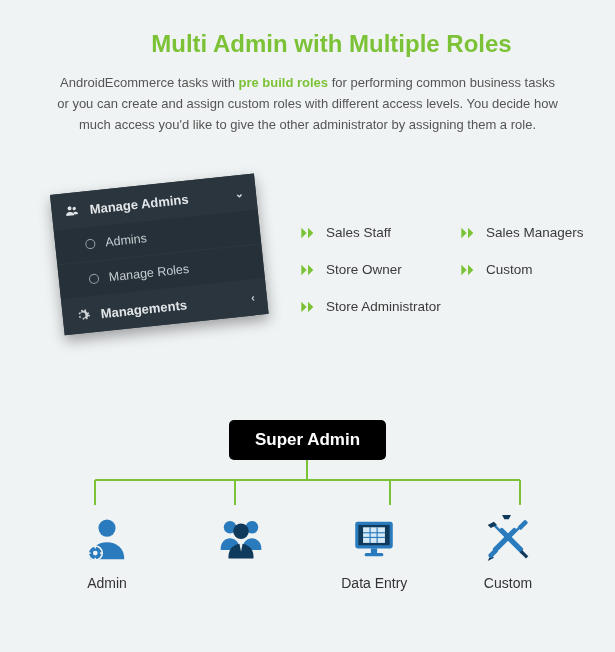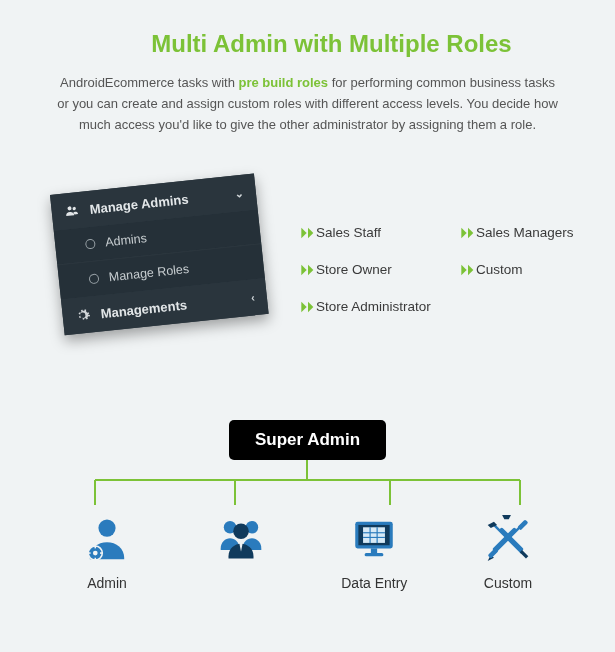--- a/index.html
+++ b/index.html
@@ -60,21 +60,21 @@
     position: absolute;
     left: 300px;
     top: 225px;
     display: grid;
     grid-template-columns: 150px 150px;
     row-gap: 22px;
     column-gap: 10px;
     font-size: 13.5px;
     color: #3a3a3a;
   }
-  .role { display: flex; align-items: center; }
+  .role { display: flex; align-items: center; gap: 10px; }
   .dbl-arrow { color: #7cc237; display:inline-flex; }
   .dbl-arrow svg { width: 16px; height: 14px; }
 
   
   .org {
     position: absolute;
     left: 0; right: 0;
     top: 420px;
     text-align: center;
   }

